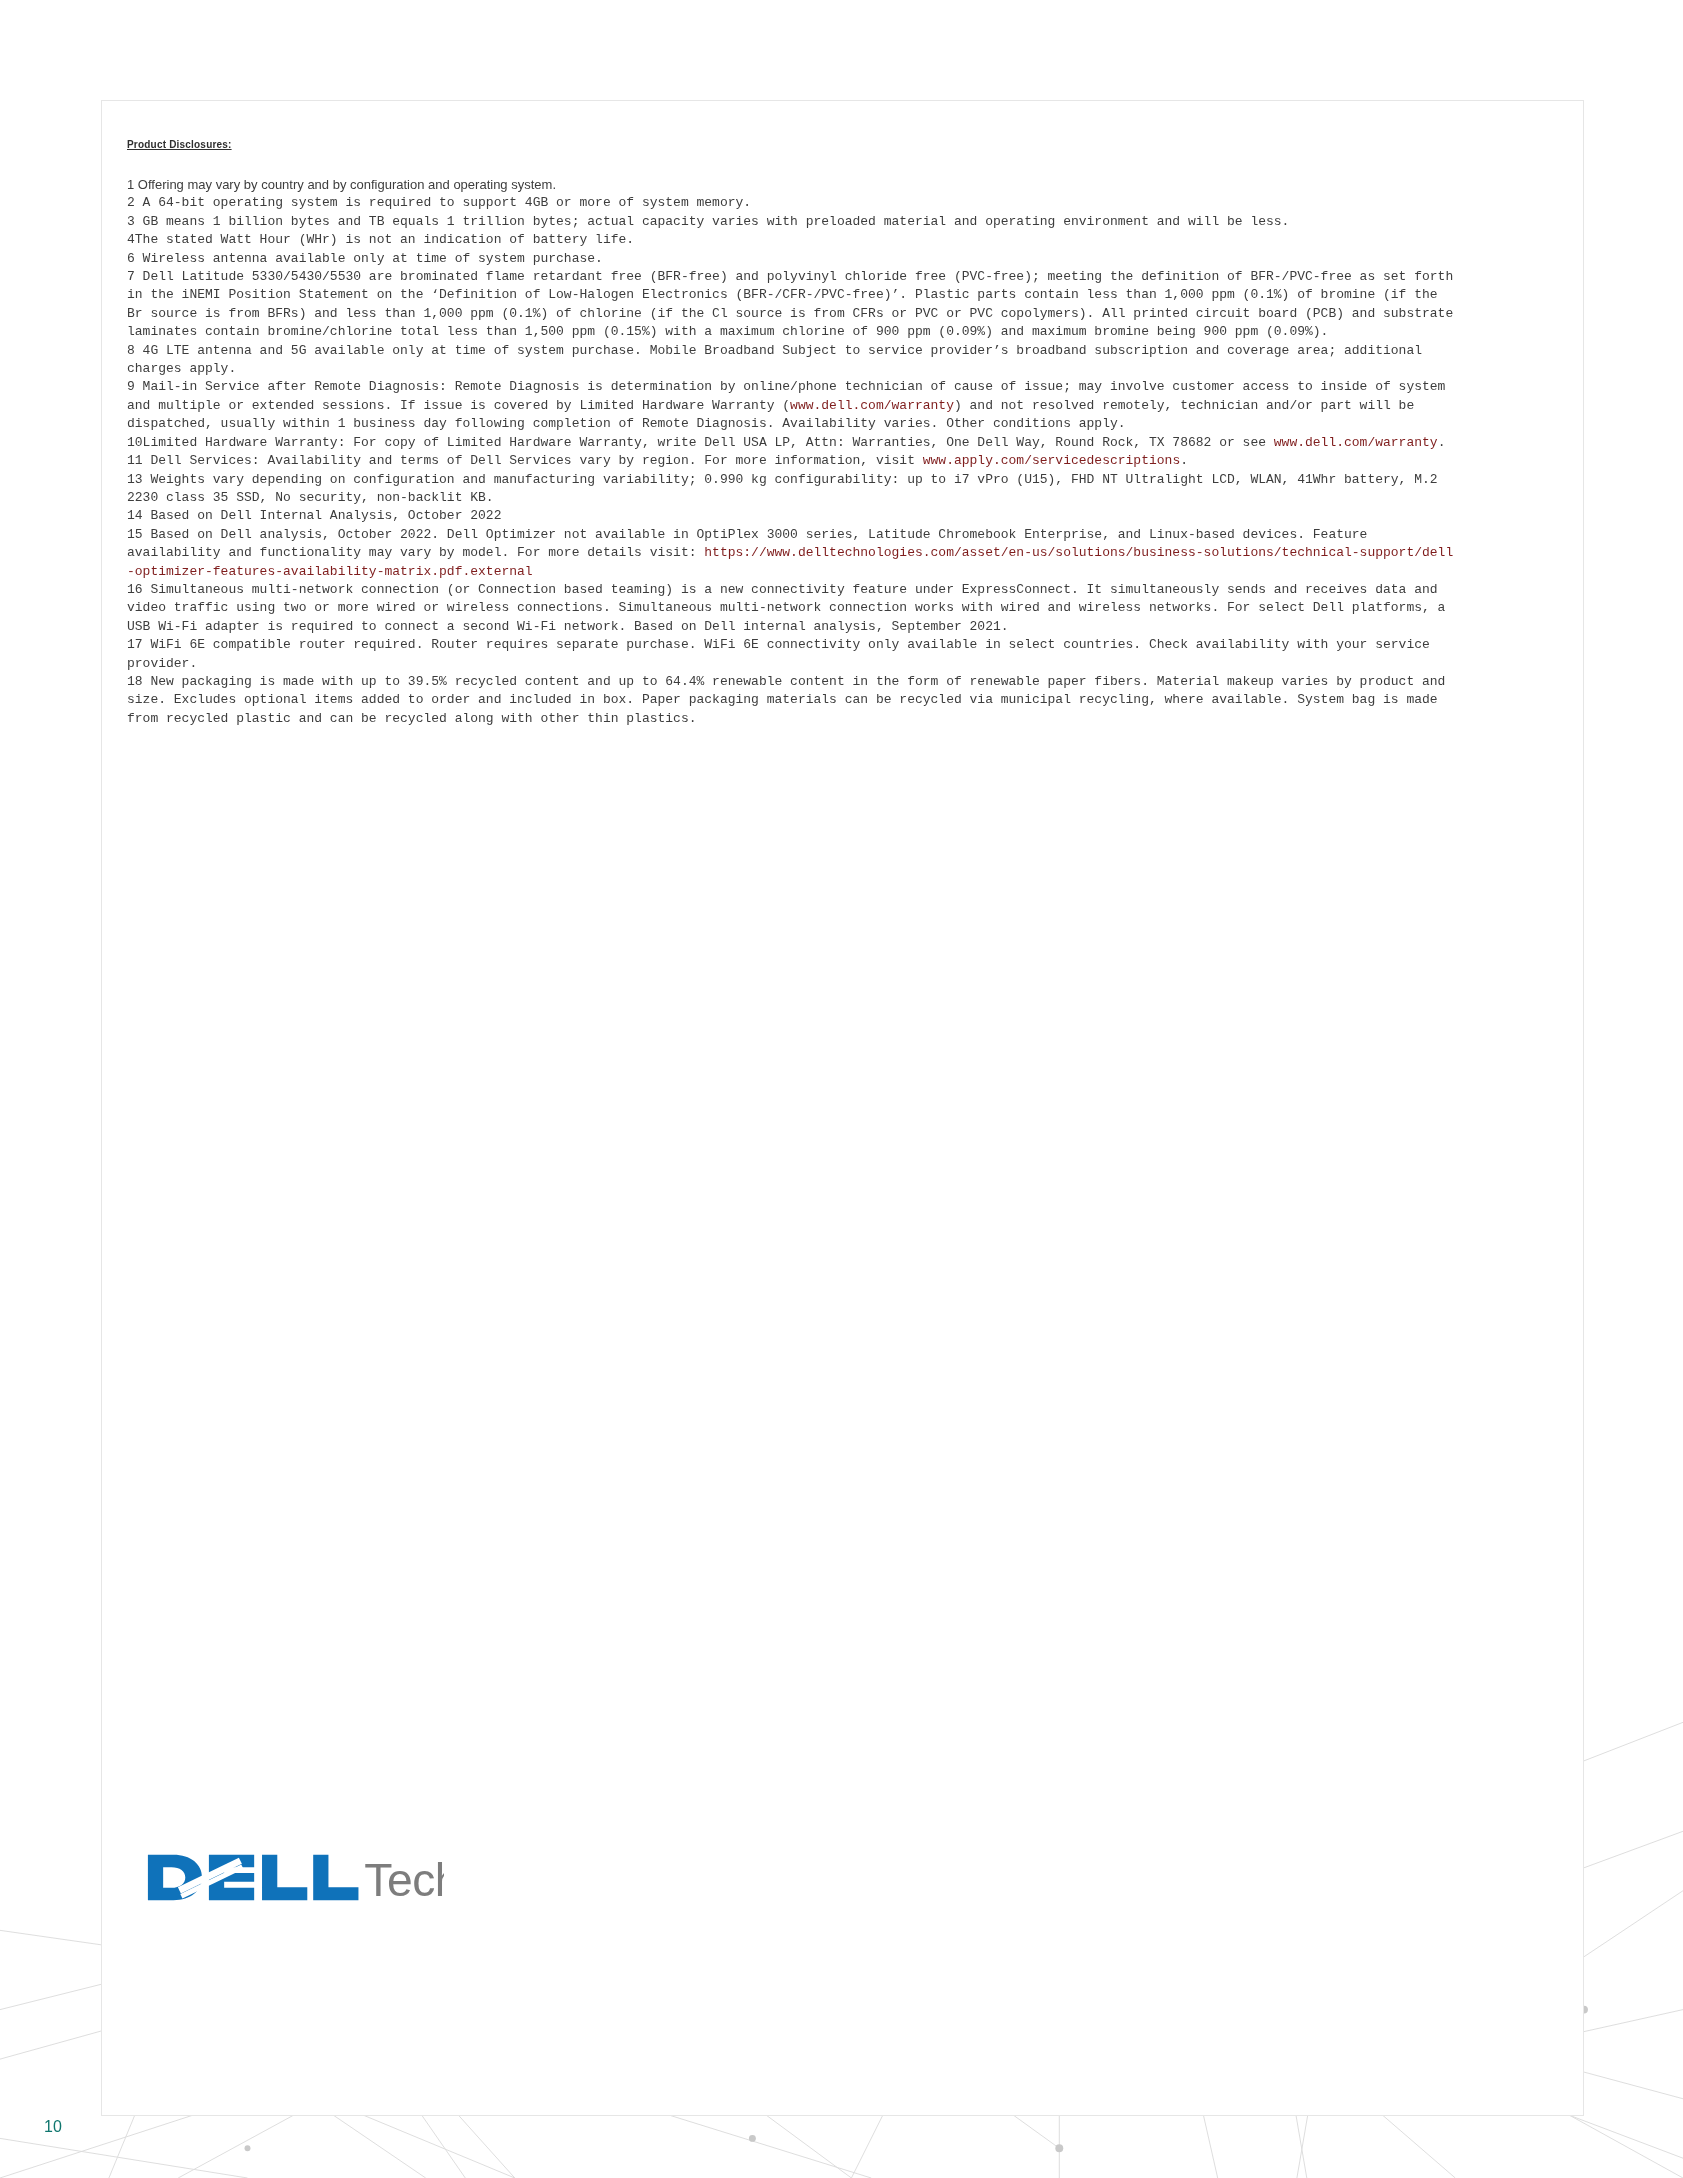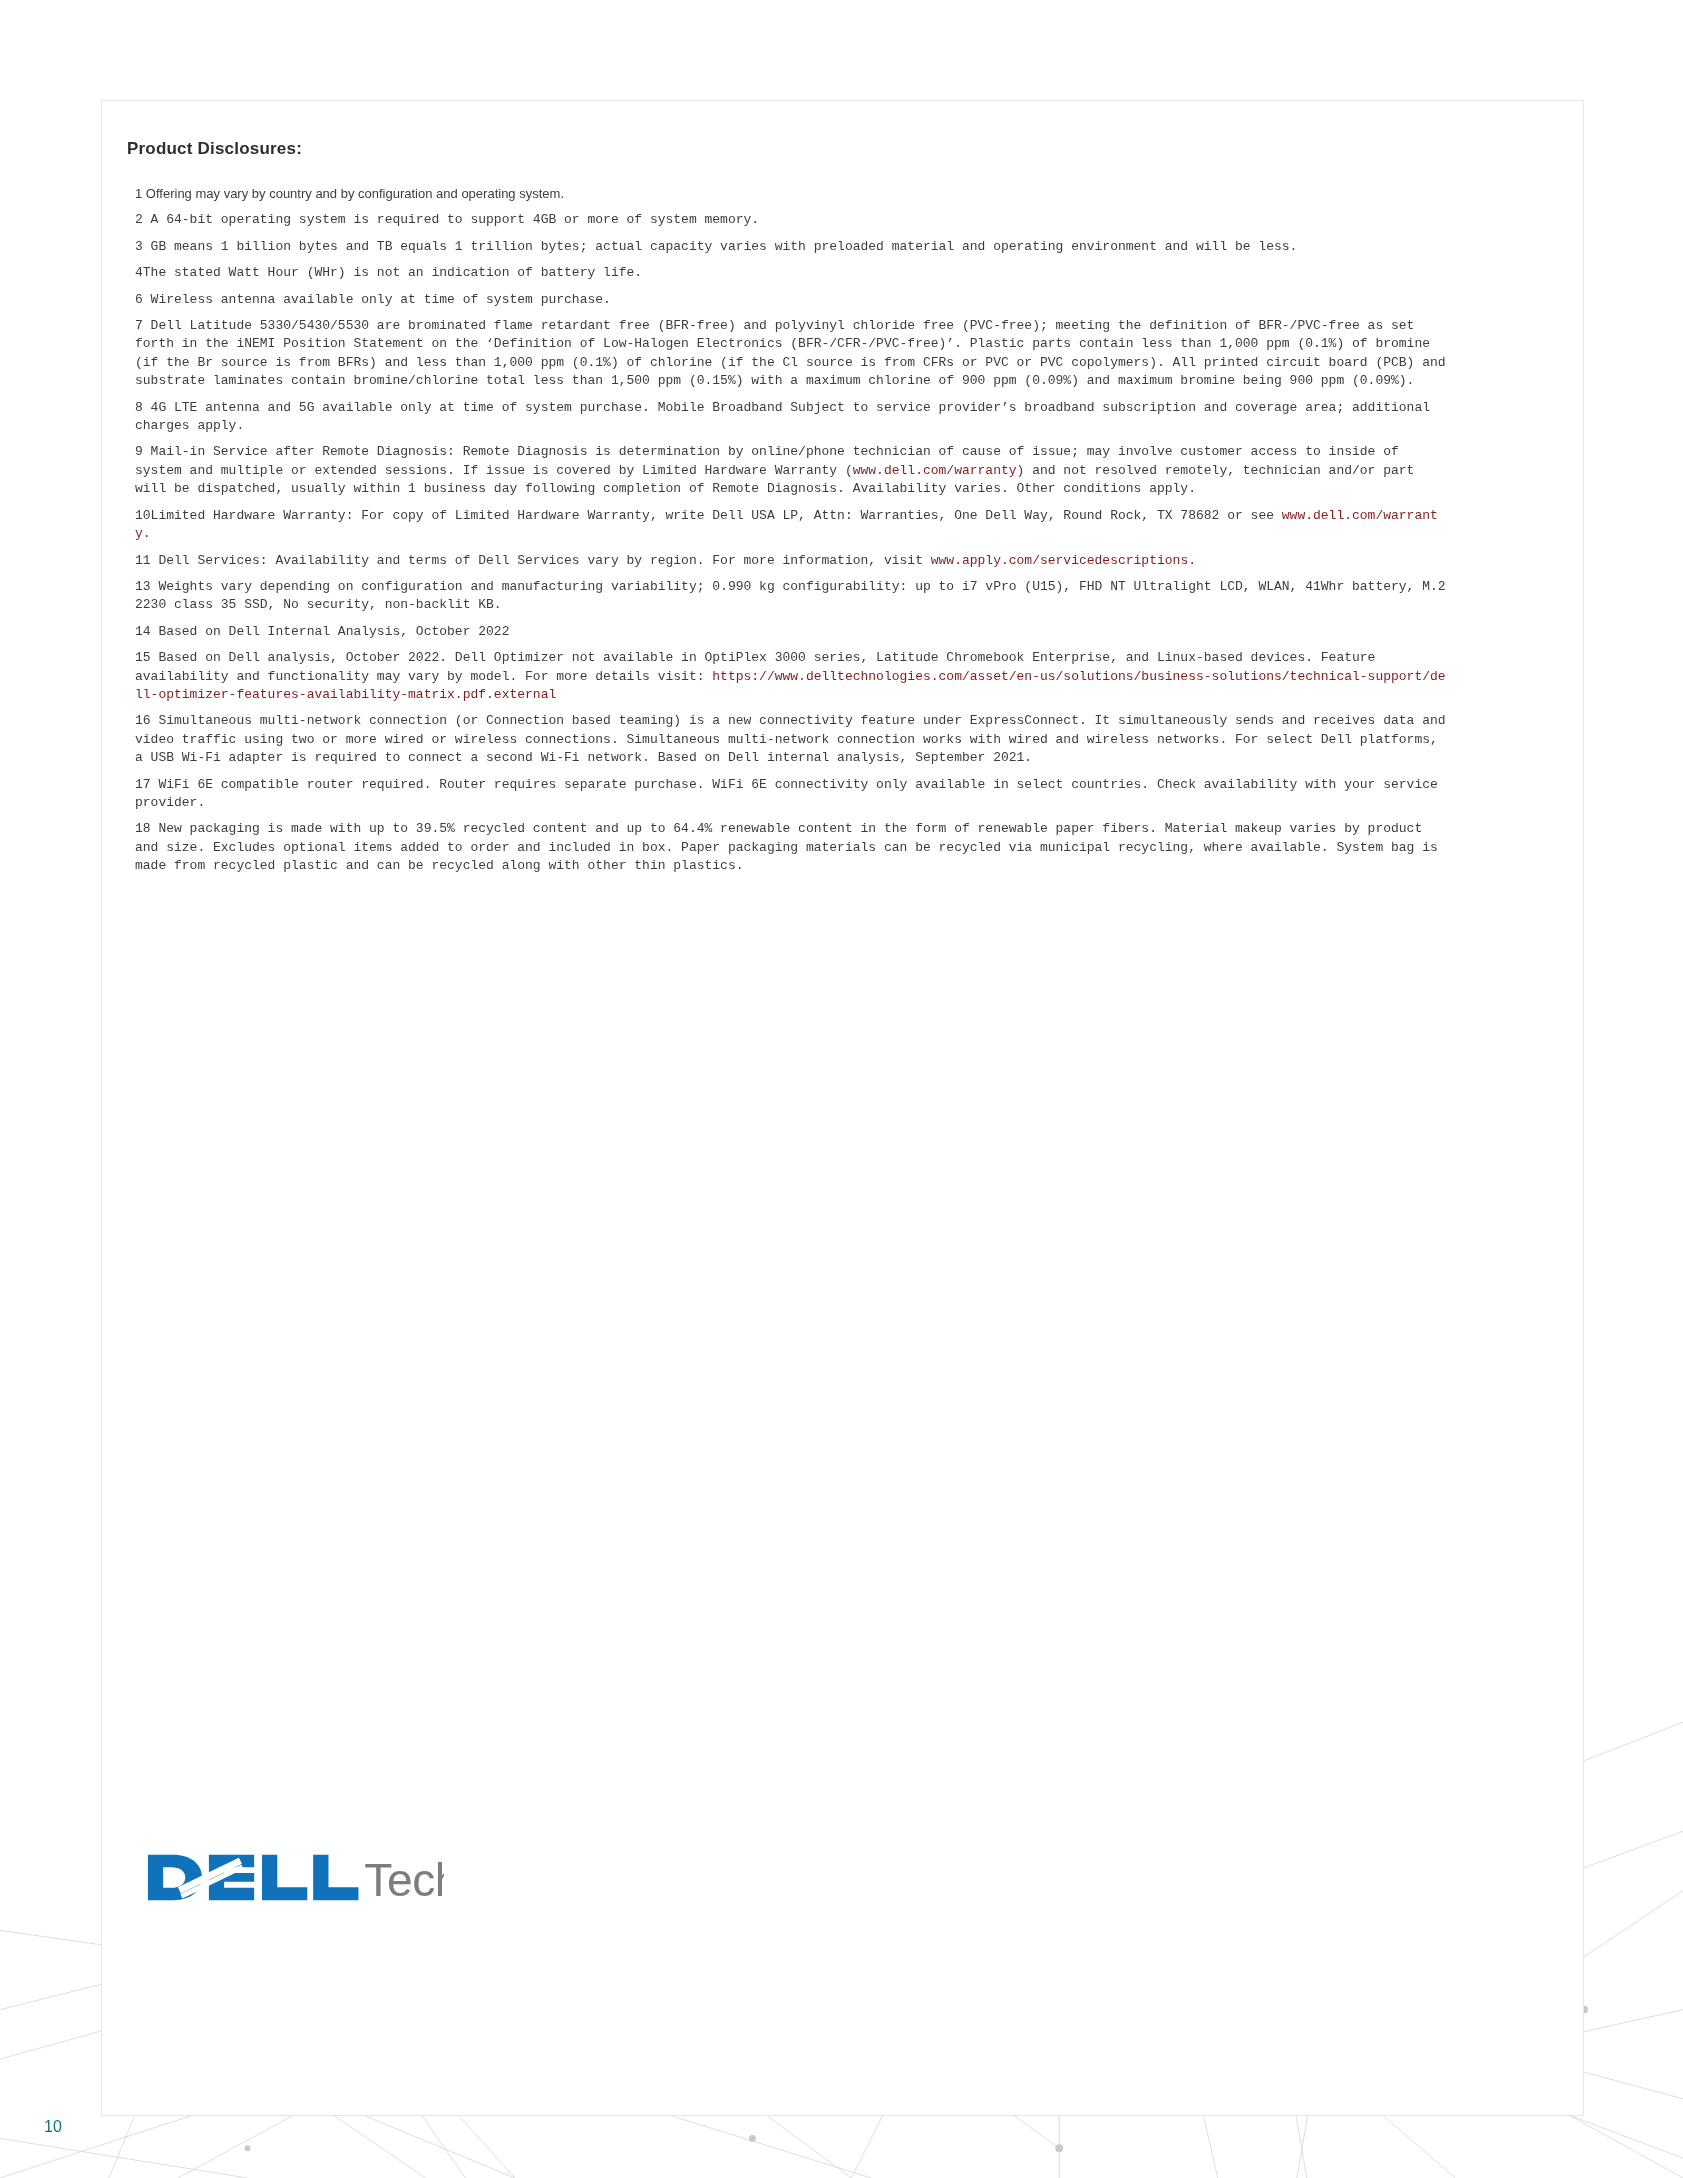--- a/index.html
+++ b/index.html
@@ -43,32 +43,33 @@
   
   #content {
     position: absolute;
     left: 127px;
     top: 139px;
     width: 1332px;
     z-index: 2;
   }
 
   #disclosures-title {
-    font-size: 17px;
+    font-size: 10px;
     font-weight: bold;
     letter-spacing: 0.2px;
     color: #2f2f2f;
     margin: 0 0 26px 0;
+    text-decoration: underline;
   }
 
   .note {
     font-size: 13px;
     line-height: 18.4px;
     color: #3d3d3d;
-    margin: 8px;
+    margin: 0;
     text-align: left;
   }
 
   .note + .note { margin-top: 0px; font-family: Liberation Mono, monospace; }
 
   a.doclink, .doclink {
     color: #7f1d1d;
     text-decoration: none;
     word-break: break-all;
   }

